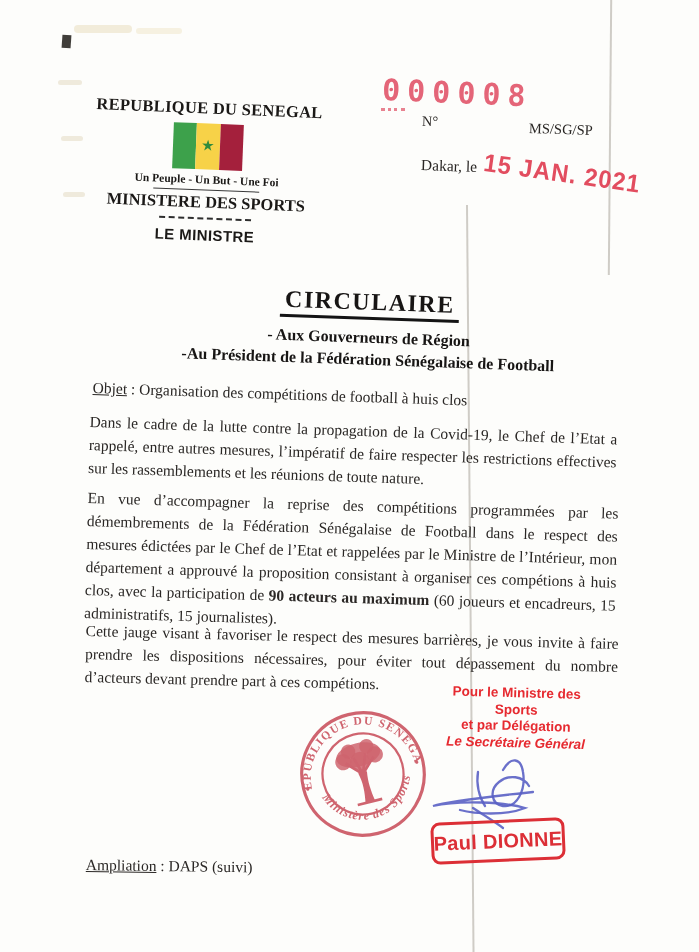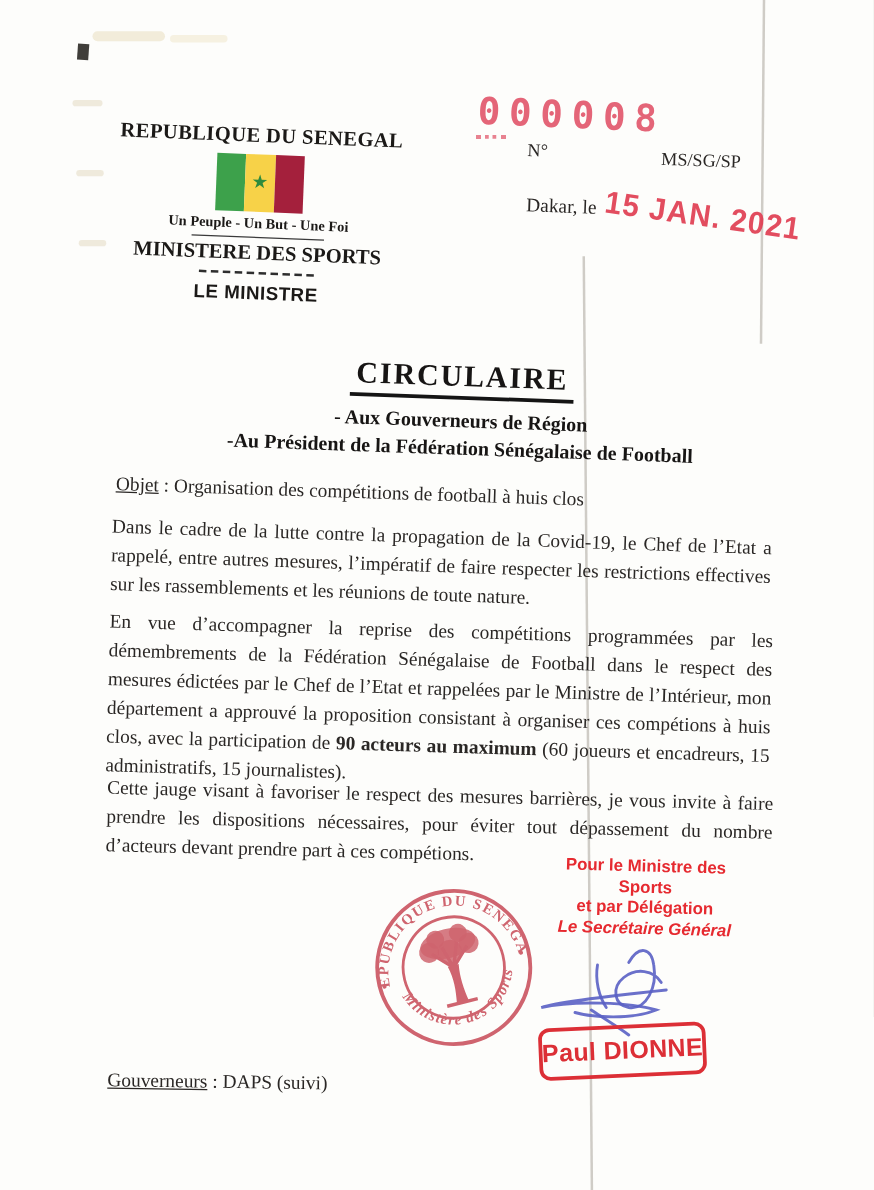--- a/index.html
+++ b/index.html
@@ -168,16 +168,16 @@
   <svg class="signature" viewBox="0 0 150 105">
     <path d="M63,30 C61,42 64,55 70,64"></path>
     <path d="M88,28 C96,14 106,16 108,30 C111,48 102,66 88,64 C76,62 74,48 84,40 C94,32 108,34 114,44"></path>
     <path d="M118,50 C80,54 30,60 18,64 C44,58 90,60 110,66 C90,74 60,72 45,68"></path>
     <path d="M58,66 C70,74 80,80 88,86"></path>
   </svg>
 
   <div class="name-stamp">Paul DIONNE</div>
 
   <div class="ampliation">
-    <span class="u">Gouverneurs</span><span> : DAPS (suivi)</span>
+    <span class="u">Ampliation</span><span> : DAPS (suivi)</span>
   </div>
 
 </div>
 
 </body></html>

